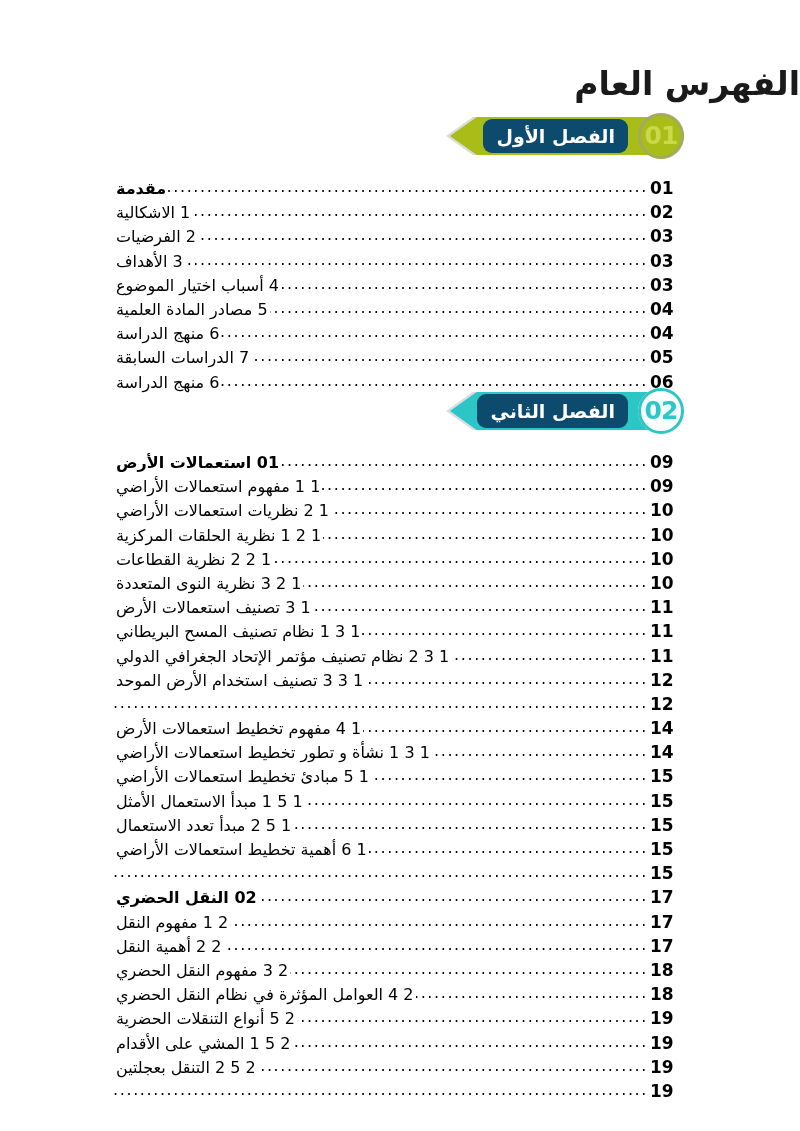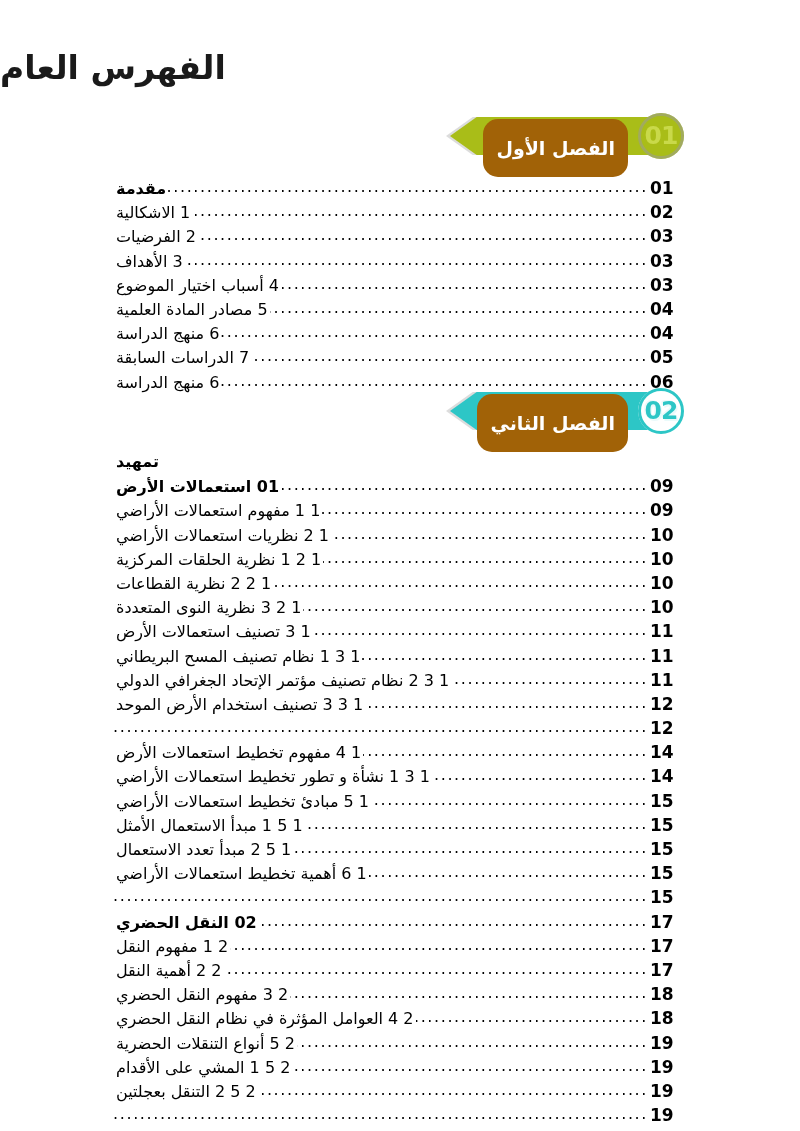--- a/index.html
+++ b/index.html
@@ -20,24 +20,24 @@
     position: relative;
     width: 800px;
     height: 1131px;
     box-sizing: border-box;
     background: #ffffff;
   }
 
   
   .doc-title {
     position: absolute;
-    top: 48px;
+    top: 64px;
     left: 0;
     width: 800px;
-    text-align: left;
+    text-align: right;
     font-size: 33px;
     font-weight: 700;
     letter-spacing: 1px;
     color: #1a1a1a;
     direction: rtl;
   }
 
   
   .chapter-banner {
     position: absolute;
@@ -120,26 +120,26 @@
     font-family: "DejaVu Sans", "Liberation Sans", sans-serif;
     letter-spacing: -1px;
   }
 
   .banner-label {
     position: absolute;
     top: 6px;
     right: 62px;
     height: 34px;
     line-height: 34px;
-    padding: 12px 13px;
-    background: #a16207;
+    padding: 0 13px;
+    background: #0c4a6e;
     color: #ffffff;
     font-size: 19px;
     font-weight: 700;
-    border-radius: 15px;
+    border-radius: 9px;
     direction: rtl;
     white-space: nowrap;
   }
 
   
   .toc-block {
     position: absolute;
     left: 110px;
     right: 92px;
     direction: rtl;
@@ -270,25 +270,20 @@
       <div class="banner-arrow" id="banner-2-arrow" style="background: rgb(45, 198, 198);"></div>
     </div>
     <div class="banner-disc" id="banner-2-disc" style="background: rgb(255, 255, 255);">
       <div class="banner-disc-ring" style="border-color: rgb(45, 198, 198); opacity: 1;"></div>
       <div class="banner-num" id="banner-2-num" style="color: rgb(45, 198, 198); text-shadow: rgb(255, 255, 255) 0px 0px 0px, rgb(234, 250, 250) -1.5px -1.5px 0px, rgb(234, 250, 250) 1.5px 1.5px 0px;">02</div>
     </div>
     <div class="banner-label">الفصل الثاني</div>
   </div>
 
   <div class="toc-block" id="toc-2" style="top:452px;">
-      <div class="toc-row bold noleader">
-        <span class="toc-text">تمهيد</span>
-        <span class="toc-leader"></span>
-        <span class="toc-page"></span>
-      </div>
       <div class="toc-row bold">
         <span class="toc-text">01 استعمالات الأرض</span>
         <span class="toc-leader"></span>
         <span class="toc-page">09</span>
       </div>
       <div class="toc-row">
         <span class="toc-text">1 1 مفهوم استعمالات الأراضي</span>
         <span class="toc-leader"></span>
         <span class="toc-page">09</span>
       </div>

